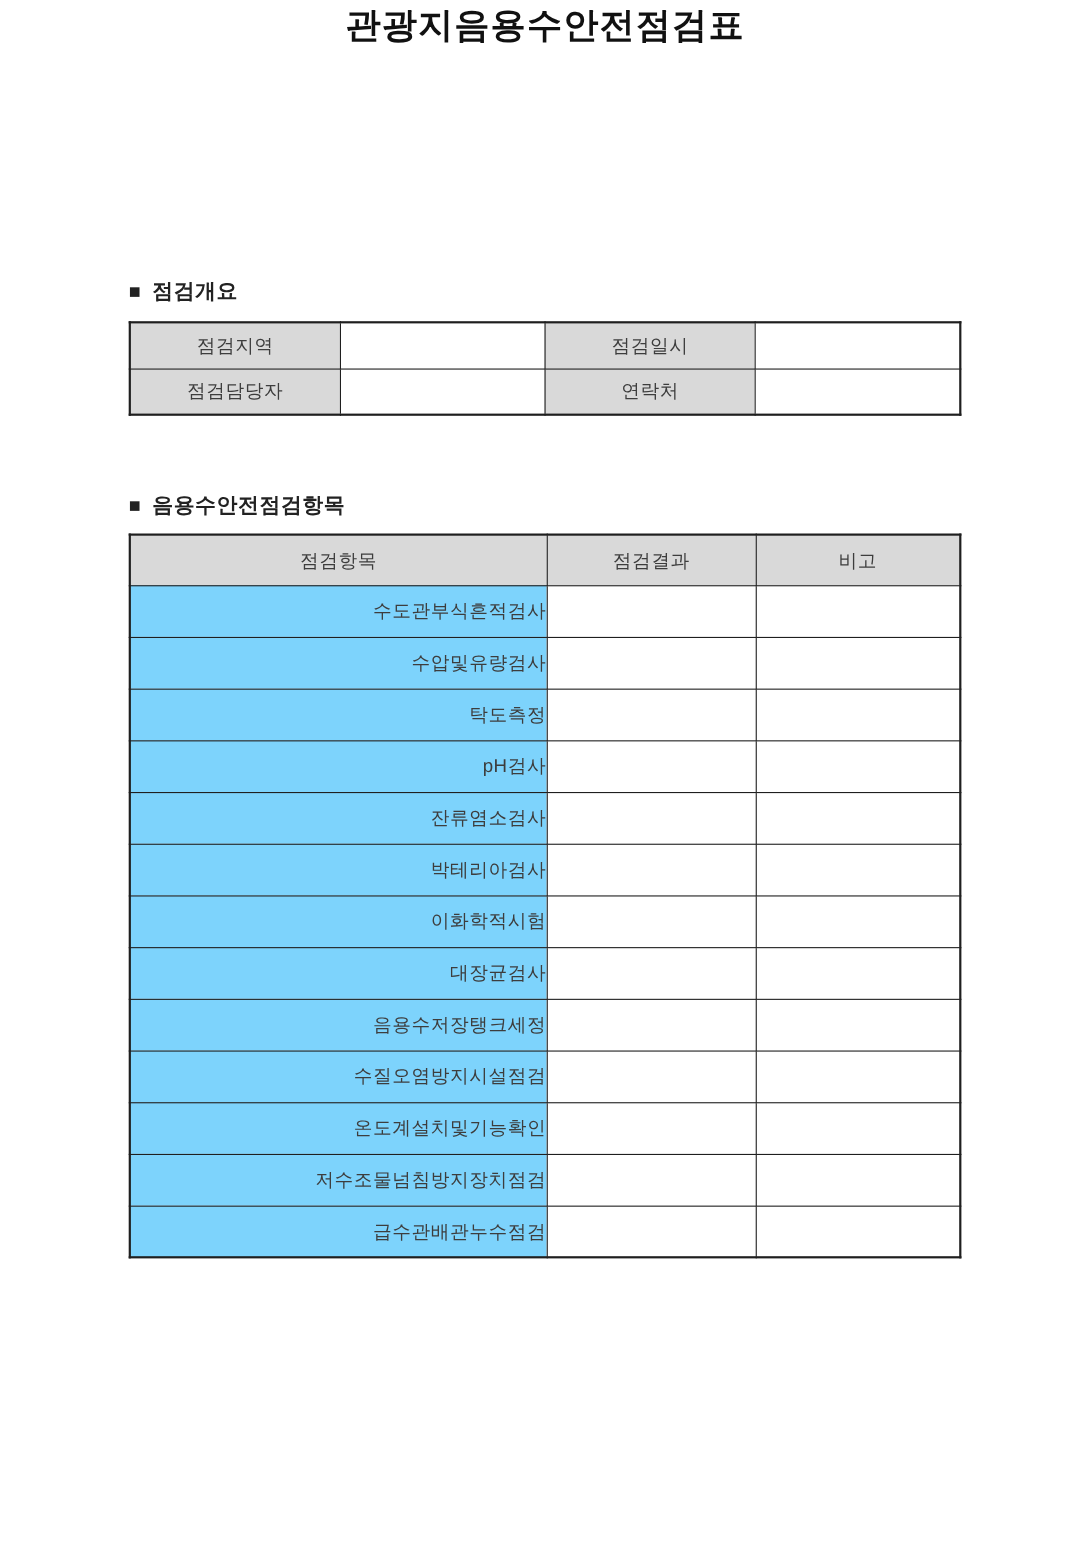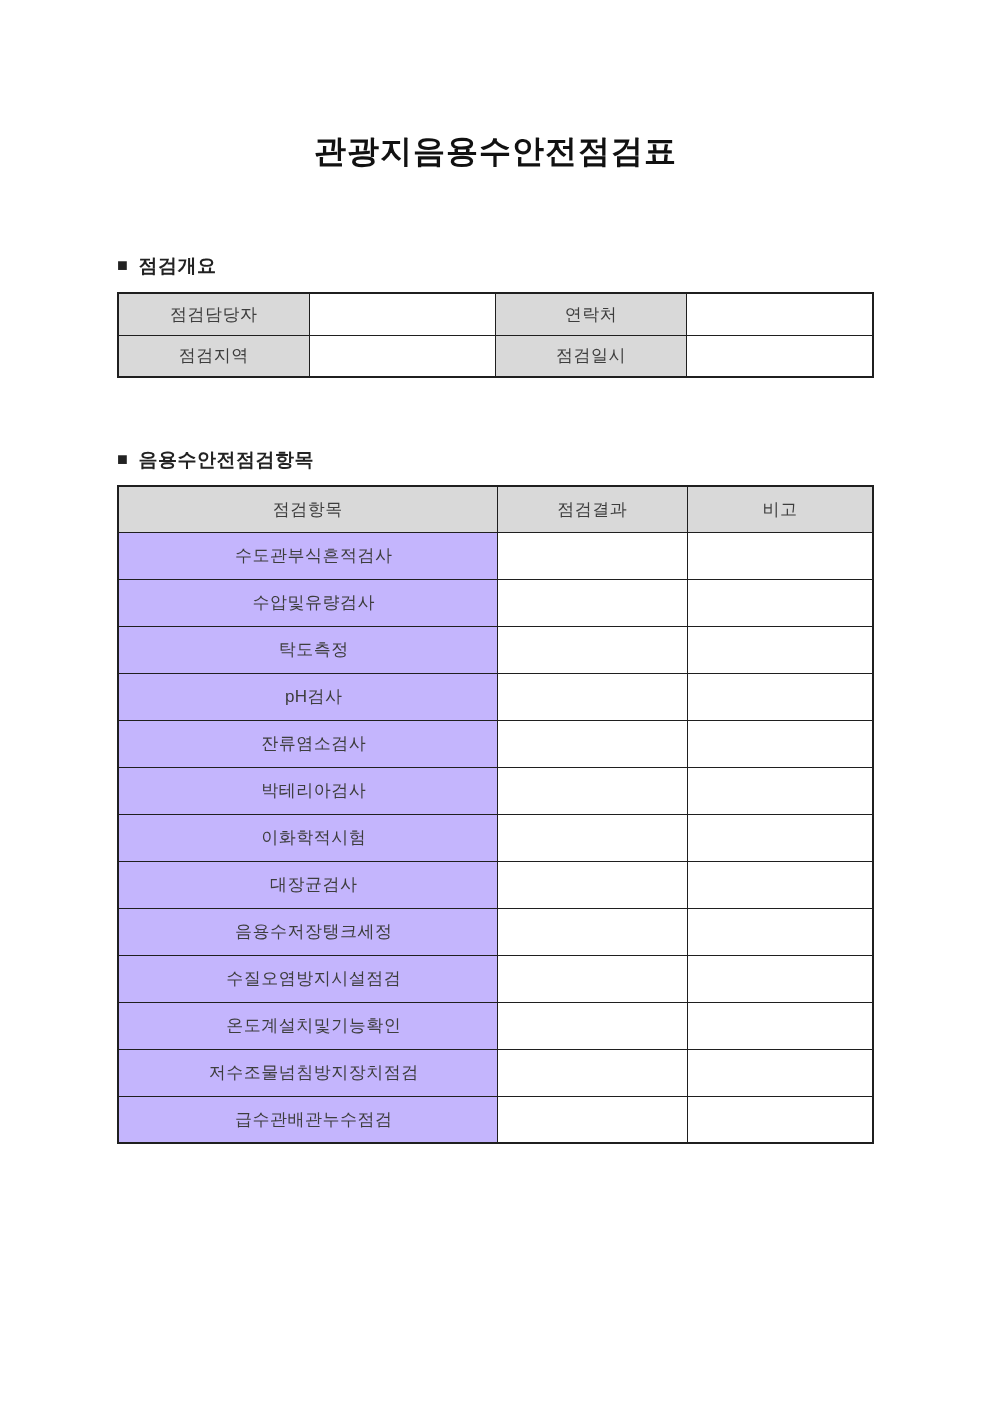--- a/index.html
+++ b/index.html
@@ -14,21 +14,20 @@
     height: 1403px;
     margin: 0 auto;
     background: #ffffff;
     overflow: hidden;
   }
   .content {
     width: 757px;
     margin-left: 117px;
   }
   .doc-title {
-    padding-top: 128px;
     height: 174px;
     text-align: center;
     font-size: 32px;
     line-height: 46px;
     font-weight: bold;
     color: #111111;
     letter-spacing: 1px;
   }
   .section-heading {
     display: flex;
@@ -65,23 +64,23 @@
   }
   .overview td { height: 42px; }
   .checklist tr.head td { height: 46px; }
   .checklist td { height: 47px; }
   td.shaded {
     background: #d9d9d9;
     text-align: center;
   }
   td.blank { background: #ffffff; }
   .checklist td.item {
-    text-align: center;
+    text-align: right;
     padding-left: 12px;
-    background: #c4b5fd;
+    background: #7dd3fc;
   }
 </style>
 </head>
 <body>
 
 <div class="page">
   <div class="content">
 
     <h1 class="doc-title">관광지음용수안전점검표</h1>
 
@@ -92,29 +91,29 @@
 
     <table class="overview">
       <colgroup>
         <col style="width:25.3%">
           <col style="width:24.7%">
           <col style="width:25.3%">
           <col style="width:24.7%">
       </colgroup>
       <tbody>
         <tr>
+          <td class="shaded">점검지역</td>
+          <td class="blank"></td>
+          <td class="shaded">점검일시</td>
+          <td class="blank"></td>
+        </tr>
+        <tr>
           <td class="shaded">점검담당자</td>
           <td class="blank"></td>
           <td class="shaded">연락처</td>
-          <td class="blank"></td>
-        </tr>
-        <tr>
-          <td class="shaded">점검지역</td>
-          <td class="blank"></td>
-          <td class="shaded">점검일시</td>
           <td class="blank"></td>
         </tr>
       </tbody>
     </table>
 
     <div class="section-heading second">
       <span class="marker">■</span>
       <span>음용수안전점검항목</span>
     </div>
 

